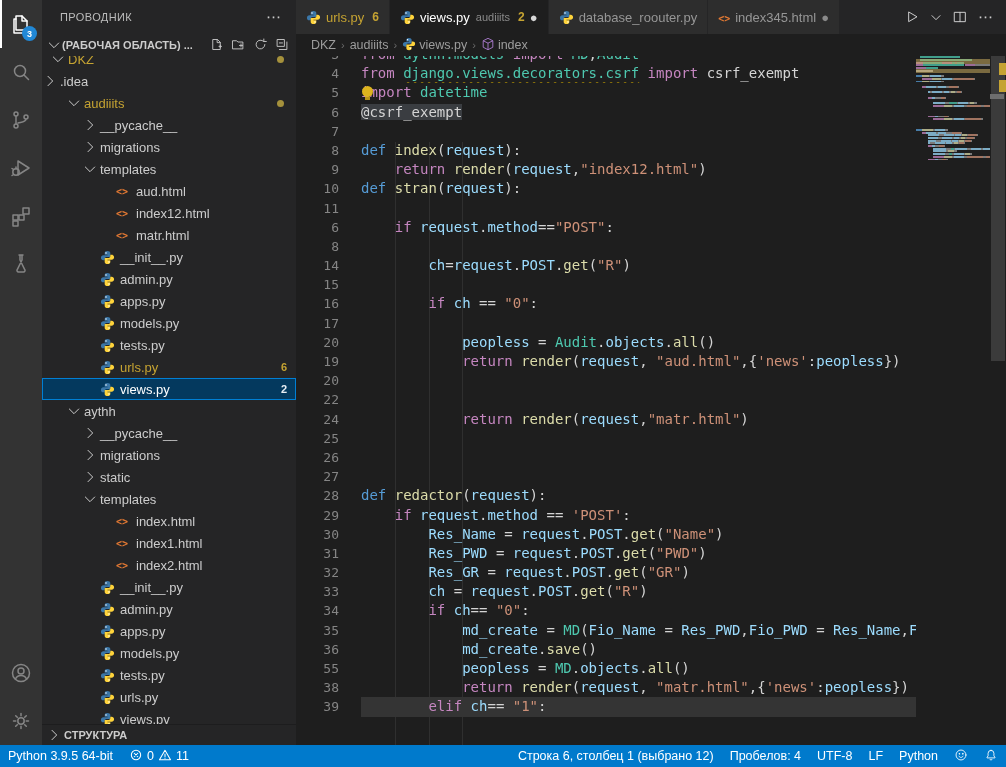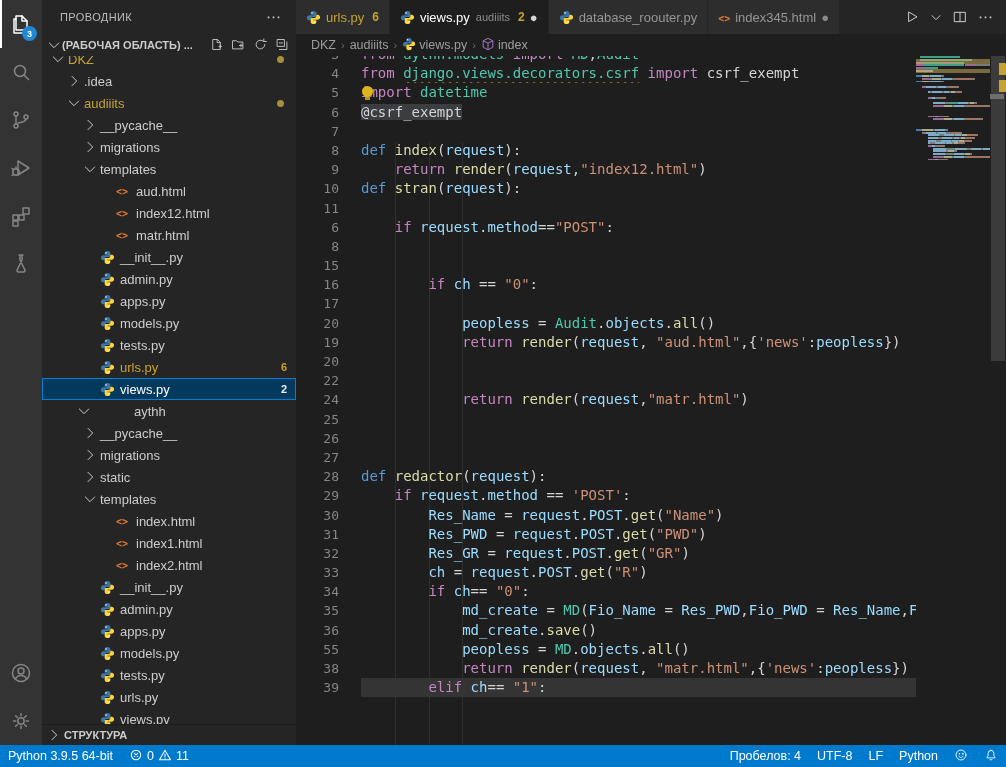--- a/index.html
+++ b/index.html
@@ -199,21 +199,21 @@
       </div>
       <div class="tree">
         <div class="tree-inner" id="tree">
             <div class="trow yellow" style="padding-left: 8px;">
               <span class="chev open"><svg viewBox="0 0 24 24" fill="none" stroke="currentColor" stroke-width="1.5" stroke-linecap="round" stroke-linejoin="round">
                   <path d="M9 5l7 7-7 7"></path>
                 </svg></span>
               <span class="lbl">DKZ</span>
               <span class="tdot"></span>
             </div>
-            <div class="trow" style="padding-left: 24px;">
+            <div class="trow" style="">
               <span class="chev"><svg viewBox="0 0 24 24" fill="none" stroke="currentColor" stroke-width="1.5" stroke-linecap="round" stroke-linejoin="round">
                   <path d="M9 5l7 7-7 7"></path>
                 </svg></span>
               <span class="lbl">.idea</span>
             </div>
             <div class="trow yellow" style="padding-left: 24px;">
               <span class="chev open"><svg viewBox="0 0 24 24" fill="none" stroke="currentColor" stroke-width="1.5" stroke-linecap="round" stroke-linejoin="round">
                   <path d="M9 5l7 7-7 7"></path>
                 </svg></span>
               <span class="lbl">audiiits</span>
@@ -327,21 +327,21 @@
                 <svg viewBox="0 0 16 16">
                   <path fill="#3b77a8" d="M7.9 1C6 1 5 1.9 5 3.2V5h3.1v.7H3.6C2.1 5.7 1 6.8 1 8.4S2.1 11 3.6 11H5V9.3C5 8 6.1 7.4 7.4 7.4H11V3.2C11 1.9 9.9 1 7.9 1z"></path>
                   <path fill="#ffd43b" d="M8.1 15c1.9 0 2.9-.9 2.9-2.2V11H7.9v-.7h4.5c1.5 0 2.6-1.1 2.6-2.7S13.9 5 12.4 5H11v1.7C11 8 9.9 8.6 8.6 8.6H5v4.2C5 14.1 6.1 15 8.1 15z"></path>
                   <circle cx="6.4" cy="3.1" r=".8" fill="#fff"></circle>
                   <circle cx="9.6" cy="12.9" r=".8" fill="#fff"></circle>
                 </svg>
               </span>
               <span class="lbl">views.py</span>
               <span class="tbadge">2</span>
             </div>
-            <div class="trow" style="padding-left: 34px; gap: 40px;">
+            <div class="trow" style="padding-left: 24px;">
               <span class="chev open"><svg viewBox="0 0 24 24" fill="none" stroke="currentColor" stroke-width="1.5" stroke-linecap="round" stroke-linejoin="round">
                   <path d="M9 5l7 7-7 7"></path>
                 </svg></span>
               <span class="lbl">aythh</span>
             </div>
             <div class="trow" style="padding-left: 40px;">
               <span class="chev"><svg viewBox="0 0 24 24" fill="none" stroke="currentColor" stroke-width="1.5" stroke-linecap="round" stroke-linejoin="round">
                   <path d="M9 5l7 7-7 7"></path>
                 </svg></span>
               <span class="lbl">__pycache__</span>
@@ -569,20 +569,21 @@
             <div class="line"><div class="ln">4</div><div class="lc"><span class="tk-k">from </span><span class="tk-cw">django.views.decorators.csrf</span><span class="tk-p"> </span><span class="tk-k">import </span><span class="tk-p">csrf_exempt</span></div></div>
             <div class="line"><div class="ln">5</div><div class="lc"><span class="tk-k">import </span><span class="tk-c">datetime</span></div><span class="bulb"></span></div>
             <div class="line"><div class="ln">6</div><div class="lc"><span class="tk-sel">@csrf_exempt</span></div></div>
             <div class="line"><div class="ln">7</div><div class="lc"></div></div>
             <div class="line"><div class="ln">8</div><div class="lc"><span class="tk-d">def </span><span class="tk-f">index</span><span class="tk-p">(</span><span class="tk-v">request</span><span class="tk-p">):</span></div></div>
             <div class="line"><div class="ln">9</div><div class="lc"><span class="tk-p">    </span><span class="tk-k">return </span><span class="tk-f">render</span><span class="tk-p">(</span><span class="tk-v">request</span><span class="tk-p">,</span><span class="tk-s">"index12.html"</span><span class="tk-p">)</span></div></div>
             <div class="line"><div class="ln">10</div><div class="lc"><span class="tk-d">def </span><span class="tk-f">stran</span><span class="tk-p">(</span><span class="tk-v">request</span><span class="tk-p">):</span></div></div>
             <div class="line"><div class="ln">11</div><div class="lc"></div></div>
             <div class="line"><div class="ln">6</div><div class="lc"><span class="tk-p">    </span><span class="tk-k">if </span><span class="tk-v">request</span><span class="tk-p">.</span><span class="tk-v">method</span><span class="tk-p">==</span><span class="tk-s">"POST"</span><span class="tk-p">:</span></div></div>
             <div class="line"><div class="ln">8</div><div class="lc"></div></div>
+            <div class="line"><div class="ln">14</div><div class="lc"><span class="tk-p">        </span><span class="tk-v">ch</span><span class="tk-p">=</span><span class="tk-v">request</span><span class="tk-p">.</span><span class="tk-v">POST</span><span class="tk-p">.</span><span class="tk-f">get</span><span class="tk-p">(</span><span class="tk-s">"R"</span><span class="tk-p">)</span></div></div>
             <div class="line"><div class="ln">15</div><div class="lc"></div></div>
             <div class="line"><div class="ln">16</div><div class="lc"><span class="tk-p">        </span><span class="tk-k">if </span><span class="tk-v">ch</span><span class="tk-p"> == </span><span class="tk-s">"0"</span><span class="tk-p">:</span></div></div>
             <div class="line"><div class="ln">17</div><div class="lc"></div></div>
             <div class="line"><div class="ln">20</div><div class="lc"><span class="tk-p">            </span><span class="tk-v">peopless</span><span class="tk-p"> = </span><span class="tk-c">Audit</span><span class="tk-p">.</span><span class="tk-v">objects</span><span class="tk-p">.</span><span class="tk-f">all</span><span class="tk-p">()</span></div></div>
             <div class="line"><div class="ln">19</div><div class="lc"><span class="tk-p">            </span><span class="tk-k">return </span><span class="tk-f">render</span><span class="tk-p">(</span><span class="tk-v">request</span><span class="tk-p">, </span><span class="tk-s">"aud.html"</span><span class="tk-p">,{</span><span class="tk-s">'news'</span><span class="tk-p">:</span><span class="tk-v">peopless</span><span class="tk-p">})</span></div></div>
             <div class="line"><div class="ln">20</div><div class="lc"></div></div>
             <div class="line"><div class="ln">22</div><div class="lc"></div></div>
             <div class="line"><div class="ln">24</div><div class="lc"><span class="tk-p">            </span><span class="tk-k">return </span><span class="tk-f">render</span><span class="tk-p">(</span><span class="tk-v">request</span><span class="tk-p">,</span><span class="tk-s">"matr.html"</span><span class="tk-p">)</span></div></div>
             <div class="line"><div class="ln">25</div><div class="lc"></div></div>
             <div class="line"><div class="ln">26</div><div class="lc"></div></div>
@@ -889,20 +890,23 @@
         <span>0</span>
         <span id="warn-ico"><svg viewBox="0 0 24 24" fill="none" stroke="currentColor" stroke-width="1.5" stroke-linecap="round" stroke-linejoin="round">
               <path d="M12 4L21.5 20h-19z" stroke-width="1.8"></path>
               <path d="M12 10.5v4M12 17.3v.4" stroke-width="1.8"></path>
             </svg></span>
         <span>11</span>
       </div>
     </div>
     <div class="sbar-right">
       <div class="sb-item">
+        <span>Строка 6, столбец 1 (выбрано 12)</span>
+      </div>
+      <div class="sb-item">
         <span>Пробелов: 4</span>
       </div>
       <div class="sb-item">
         <span>UTF-8</span>
       </div>
       <div class="sb-item">
         <span>LF</span>
       </div>
       <div class="sb-item">
         <span>Python</span>

